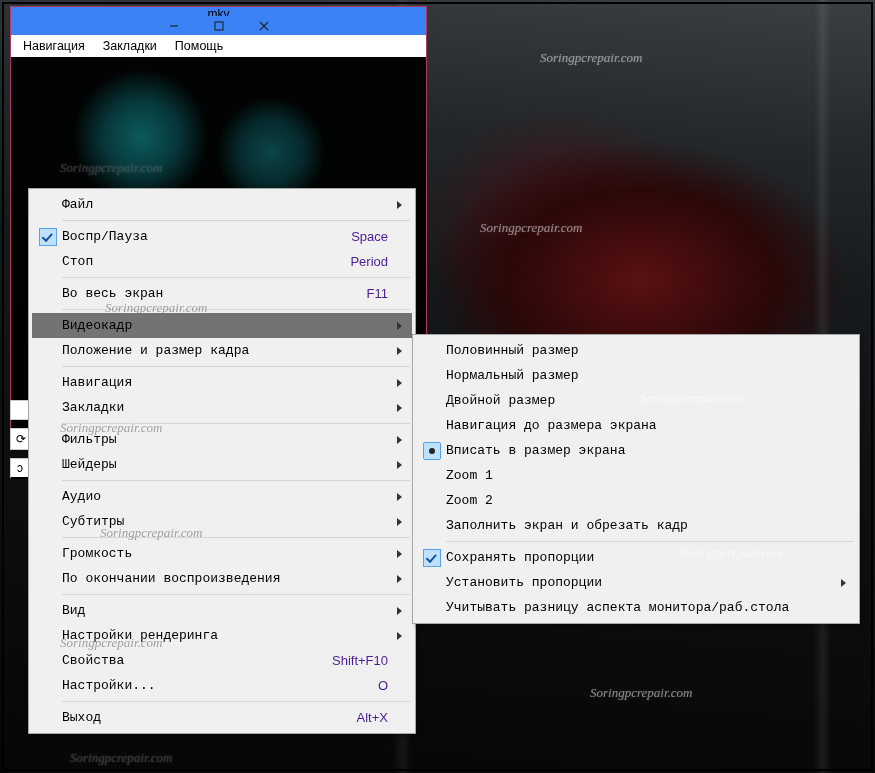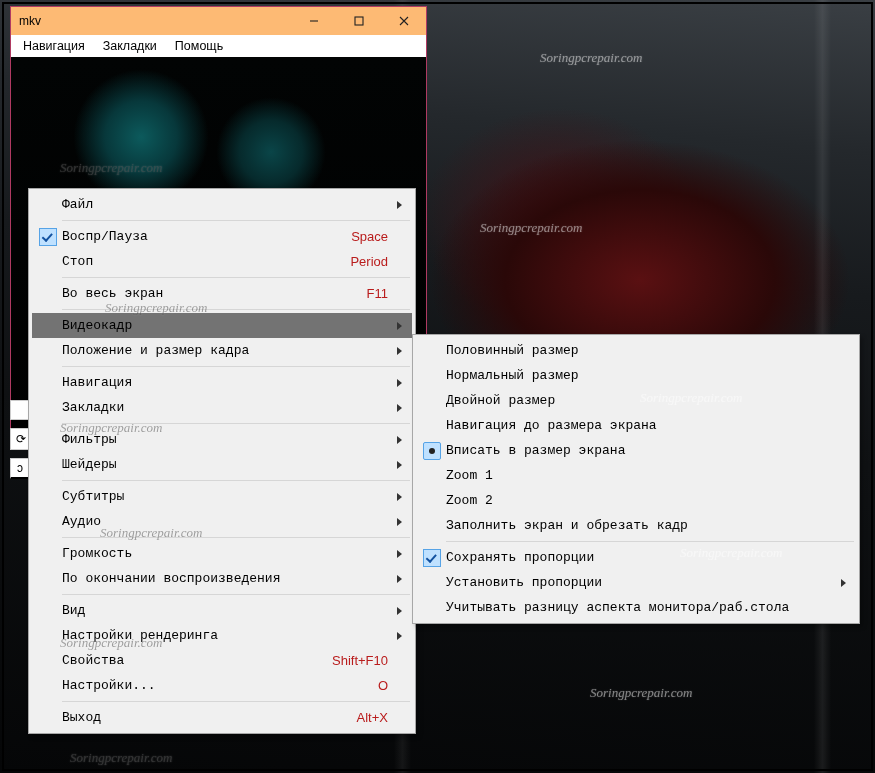--- a/index.html
+++ b/index.html
@@ -41,21 +41,22 @@
     height: 430px;
     background: #fdfdfe;
     border: 1px solid #b03a62;
     color: #000;
   }
   .titlebar {
     height: 28px;
     display: flex;
     align-items: center;
     justify-content: space-between;
-    background: #fdba74;
+    background: #3b82f6;
+    flex-direction: column;
   }
   .title-text {
     padding: 0 8px;
     font-size: 12px;
     white-space: nowrap;
     overflow: hidden;
   }
   .win-controls {
     display: flex;
     height: 100%;
@@ -138,21 +139,21 @@
   }
   .cm-row.highlight {
     background: #737373;
   }
   .cm-sep {
     height: 1px;
     margin: 3px 2px 3px 30px;
     background: #d6d6d6;
   }
   .cm-label { flex: 1; font-family: Liberation Mono, monospace; }
-  .cm-accel { color: #b91c1c; padding-left: 14px; margin-left: 44px; }
+  .cm-accel { color: #4c1d95; padding-left: 14px; margin-left: 44px; }
   .cm-arrow {
     position: absolute;
     right: 10px;
     top: 50%;
     transform: translateY(-50%);
     width: 0; height: 0;
     border-top: 4px solid transparent;
     border-bottom: 4px solid transparent;
     border-left: 5px solid #333;
   }
@@ -294,25 +295,25 @@
     <div class="cm-row">
       <span class="cm-label">Фильтры</span>
       <span class="cm-arrow"></span>
     </div>
     <div class="cm-row">
       <span class="cm-label">Шейдеры</span>
       <span class="cm-arrow"></span>
     </div>
     <div class="cm-sep"></div>
     <div class="cm-row">
+      <span class="cm-label">Аудио</span>
+      <span class="cm-arrow"></span>
+    </div>
+    <div class="cm-row">
       <span class="cm-label">Субтитры</span>
-      <span class="cm-arrow"></span>
-    </div>
-    <div class="cm-row">
-      <span class="cm-label">Аудио</span>
       <span class="cm-arrow"></span>
     </div>
     <div class="cm-sep"></div>
     <div class="cm-row">
       <span class="cm-label">Громкость</span>
       <span class="cm-arrow"></span>
     </div>
     <div class="cm-row">
       <span class="cm-label">По окончании воспроизведения</span>
       <span class="cm-arrow"></span>

